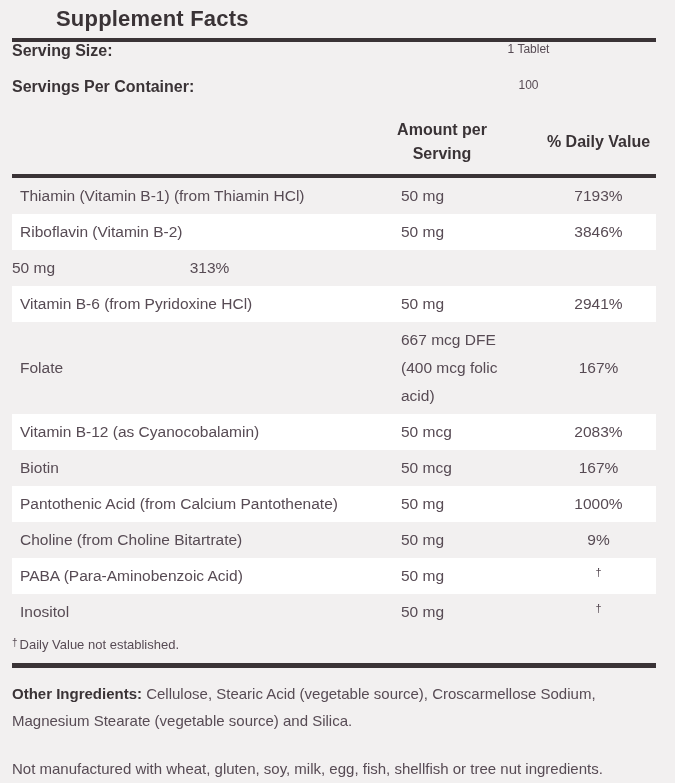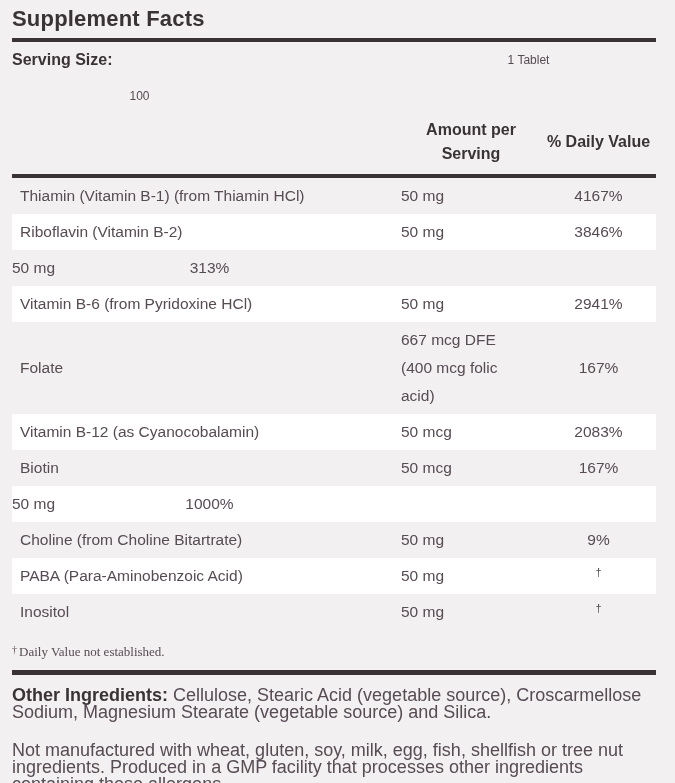--- a/index.html
+++ b/index.html
@@ -21,34 +21,34 @@
     padding: 6px 19px 0 12px;
   }
   .panel { width: 100%; }
 
   .panel-title {
     font-size: 22px;
     line-height: 26px;
     font-weight: 700;
     color: var(--heading);
     letter-spacing: 0.2px;
+    margin-left: 44px;
   }
   .thick-rule {
     border: none;
     background: var(--heading);
     height: 4px;
     width: 100%;
   }
   .rule-title { margin-top: 6px; }
   .rule-bottom { height: 5px; margin-top: 7px; }
 
   
   .serving-row {
     display: flex;
-    align-items: center;
     height: 36px;
   }
   .serving-row:first-of-type { margin-top: 4px; }
   .serving-label {
     flex: 1;
     font-size: 16px;
     font-weight: 600;
     color: var(--heading);
   }
   .serving-value {
@@ -56,20 +56,21 @@
     text-align: center;
     font-size: 12px;
     color: var(--text);
   }
 
   
   .col-headers {
     display: flex;
     align-items: center;
     padding: 4px 0 8px 0;
+    gap: 29px;
   }
   .col-spacer { flex: 1; }
   .col-head {
     font-size: 16px;
     font-weight: 600;
     color: var(--heading);
     text-align: center;
     line-height: 24px;
   }
   .col-amount { width: 140px; white-space: pre-line; }
@@ -90,73 +91,73 @@
     color: var(--text);
   }
   .name-cell { flex: 1; padding-left: 8px; text-align: left; }
   .amount-cell { width: 140px; text-align: left; white-space: pre-line; }
   .dv-cell { width: 115px; text-align: center; }
   .dv-cell.dagger { font-size: 11px; }
   .dv-cell.dagger span { position: relative; top: -4px; }
 
   
   .footnote {
-    margin-top: 12px;
+    margin-top: 5px;
     font-size: 13px;
     line-height: 20px;
     color: var(--text);
-    font-family: Liberation Serif, serif;
   }
   .footnote .sup {
     font-size: 10px;
     position: relative;
     top: -3px;
     margin-right: 2px;
   }
 
   
   .para {
-    font-size: 18px;
-    line-height: 17px;
+    font-size: 15px;
+    line-height: 27px;
     color: var(--text);
   }
   .para-other { margin-top: 12px; }
   .para-allergen { margin-top: 21px; }
   .para .bold-label { font-weight: 700; color: var(--heading); }
 </style>
 </head>
 <body>
 
 <div class="panel">
 
   <h1 class="panel-title">Supplement Facts</h1>
   <div class="thick-rule rule-title"></div>
 
   <div class="serving-row">
     <div class="serving-label">Serving Size:</div>
     <div class="serving-value">1 Tablet</div>
   </div>
 
   <div class="serving-row">
+    <div class="serving-label">Servings Per Container:</div>
     <div class="serving-value">100</div>
   </div>
 
   <div class="col-headers">
     <div class="col-spacer"></div>
     <div class="col-head col-amount">Amount per
 Serving</div>
     <div class="col-head col-dv">% Daily Value</div>
   </div>
   <div class="thick-rule"></div>
 
   <div class="nutrient-table">
     <div class="nutrient-row">
       <div class="cell name-cell">Thiamin (Vitamin B-1) (from Thiamin HCl)</div>
       <div class="cell amount-cell">50 mg</div>
-      <div class="cell dv-cell">4167%</div>
+      <div class="cell dv-cell">7193%</div>
     </div>
     <div class="nutrient-row">
       <div class="cell name-cell">Riboflavin (Vitamin B-2)</div>
       <div class="cell amount-cell">50 mg</div>
       <div class="cell dv-cell">3846%</div>
     </div>
     <div class="nutrient-row">
       <div class="cell amount-cell">50 mg</div>
       <div class="cell dv-cell">313%</div>
     </div>
@@ -176,20 +177,21 @@
       <div class="cell name-cell">Vitamin B-12 (as Cyanocobalamin)</div>
       <div class="cell amount-cell">50 mcg</div>
       <div class="cell dv-cell">2083%</div>
     </div>
     <div class="nutrient-row">
       <div class="cell name-cell">Biotin</div>
       <div class="cell amount-cell">50 mcg</div>
       <div class="cell dv-cell">167%</div>
     </div>
     <div class="nutrient-row">
+      <div class="cell name-cell">Pantothenic Acid (from Calcium Pantothenate)</div>
       <div class="cell amount-cell">50 mg</div>
       <div class="cell dv-cell">1000%</div>
     </div>
     <div class="nutrient-row">
       <div class="cell name-cell">Choline (from Choline Bitartrate)</div>
       <div class="cell amount-cell">50 mg</div>
       <div class="cell dv-cell">9%</div>
     </div>
     <div class="nutrient-row">
       <div class="cell name-cell">PABA (Para-Aminobenzoic Acid)</div>

